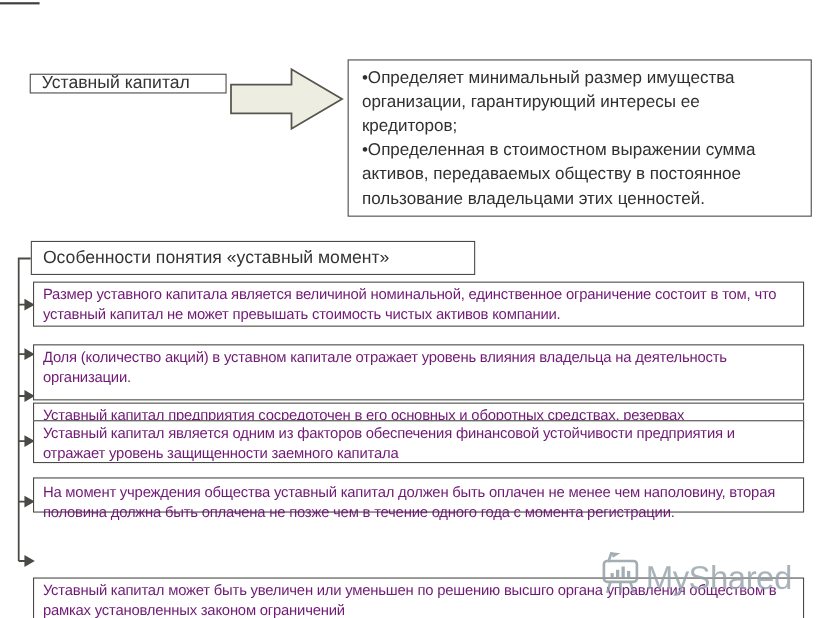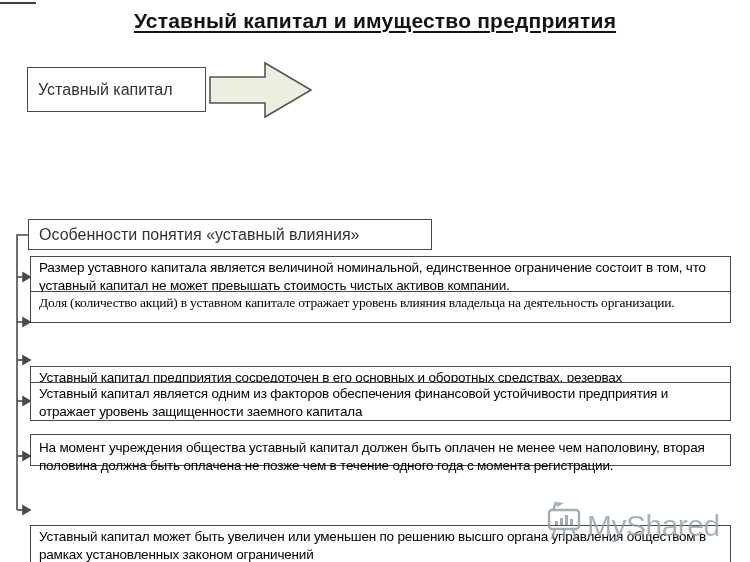--- a/index.html
+++ b/index.html
@@ -20,78 +20,79 @@
   .title span {
     text-decoration:underline;
     text-decoration-thickness:2px;
     text-underline-offset:3px;
   }
   .box {
     position:absolute; background:#ffffff;
     border:1.6px solid #4a4a46; color:#2b2b2b;
   }
   .term-box {
-    left:27px; top:67px; width:179px; height:45px;
+    left:27px; top:67px; width:179px; height:18px;
     font-size:16px; display:flex; align-items:center; padding-left:10px;
     color:#333;
   }
   .block-arrow { position:absolute; left:209px; top:60px; }
   .def-box {
     left:316px; top:54px; width:422px; height:143px;
     padding:5px 12px; font-size:15.5px; line-height:22px; color:#303030;
   }
   .def-box .bullet { margin:0; }
   .head-box {
     left:28px; top:219px; width:404px; height:31px;
     font-size:16px; display:flex; align-items:center; padding-left:10px;
     color:#333; z-index:1;
   }
   .connector { position:absolute; left:8px; top:228px; }
   .item {
     left:30px; width:701px;
     font-size:13.5px; line-height:18px; letter-spacing:-0.2px;
-    padding:2px 8px; color:#000000;
+    padding:2px 8px; color:#701a75;
   }
   .item-1 { top:256px; height:41px; }
-  .item-2 { top:291px; height:32px;font-family:Liberation Serif, serif; }
+  .item-2 { top:313px; height:51px; }
   .item-3 { top:348px; height:24px;margin-top:18px; }
   .item-4 { top:382px; height:39px; }
   .item-5 { top:434px; height:32px; padding-top:4px; }
   .item-6 { top:489px; height:54px;margin-top:36px; }
   .watermark {
     position:absolute; left:543px; top:499px; z-index:3;
     display:flex; align-items:flex-end; opacity:0.8;
   }
   .watermark .wm-text {
     font-size:30px; color:#93a2aa; letter-spacing:-0.5px;
     line-height:34px; margin-left:0;
   }
 </style>
 </head>
 <body>
 
 <div class="slide">
 
   <div class="top-dash"></div>
 
-  <div class="title">
-    <span>Уставный капитал и имущество предприятия</span>
-  </div>
 
   <div class="box term-box">
     <span>Уставный капитал</span>
   </div>
 
   <svg class="block-arrow" width="104" height="60" viewBox="0 0 104 60">
     <polygon points="1,17 56,17 56,3 102,30 56,57 56,43 1,43" fill="#eeede2" stroke="#56564e" stroke-width="1.6"></polygon>
   </svg>
 
+  <div class="box def-box">
+    <div class="bullet">•Определяет минимальный размер имущества организации, гарантирующий интересы ее кредиторов;</div>
+    <div class="bullet">•Определенная в стоимостном выражении сумма активов, передаваемых обществу в постоянное пользование владельцами этих ценностей.</div>
+  </div>
 
   <div class="box head-box">
-    <span>Особенности понятия «уставный влияния»</span>
+    <span>Особенности понятия «уставный момент»</span>
   </div>
 
   <svg class="connector" width="26" height="292" viewBox="0 0 26 292">
     <g stroke="#4a4a46" stroke-width="1.6" fill="#4a4a46">
 
       <polyline points="20,7 9,7 9,282" fill="none"></polyline>
 
       <line x1="9" y1="49" x2="15" y2="49"></line>
       <polygon points="15,45 22,49 15,53"></polygon>
 

